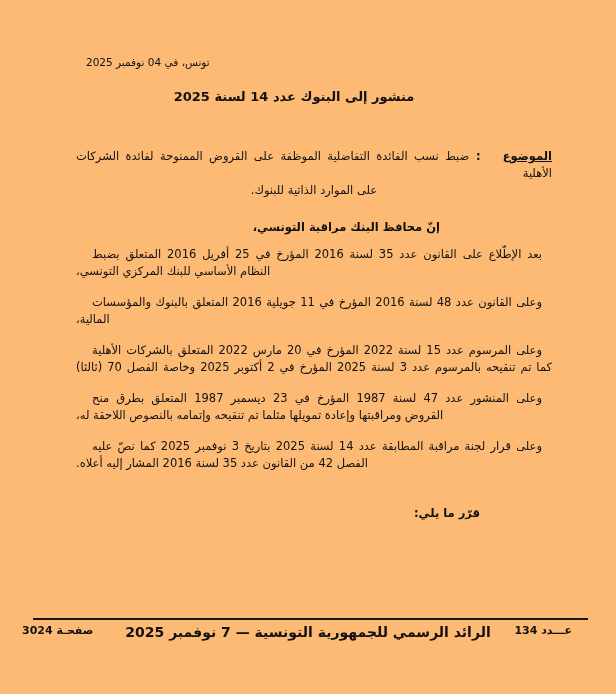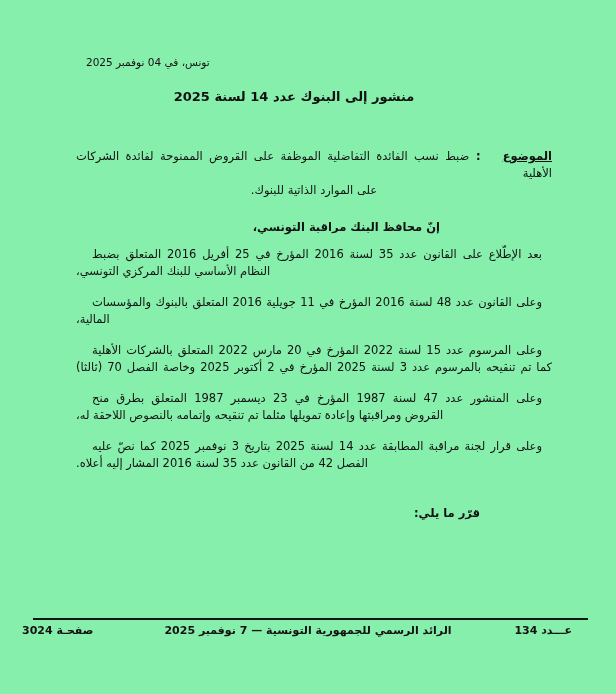--- a/index.html
+++ b/index.html
@@ -1,21 +1,21 @@
 <!DOCTYPE html>
 <html lang="ar"><head>
 <meta charset="utf-8">
 <style>
   html, body { margin: 0; padding: 0; background: #e8e8e8; }
   .page {
     position: relative;
     width: 616px;
     height: 694px;
     margin: 0 auto;
-    background: #86efac;
+    background: #fdba74;
     overflow: hidden;
     direction: rtl;
     font-family: "DejaVu Sans", sans-serif;
     color: #111111;
     font-size: 11.5px;
   }
   .content {
     position: absolute;
     top: 0; bottom: 0;
     right: 64px; left: 76px;
@@ -69,21 +69,21 @@
     top: 7px; right: 44px;
     font-weight: bold;
     font-size: 11px;
     white-space: nowrap;
   }
   .f-center {
     position: absolute;
     top: 7px; left: 0; right: 0;
     text-align: center;
     font-weight: bold;
-    font-size: 11px;
+    font-size: 14px;
   }
   .f-page {
     position: absolute;
     top: 7px; left: 22px;
     font-weight: bold;
     font-size: 11px;
     white-space: nowrap;
   }
 </style>
 </head>

